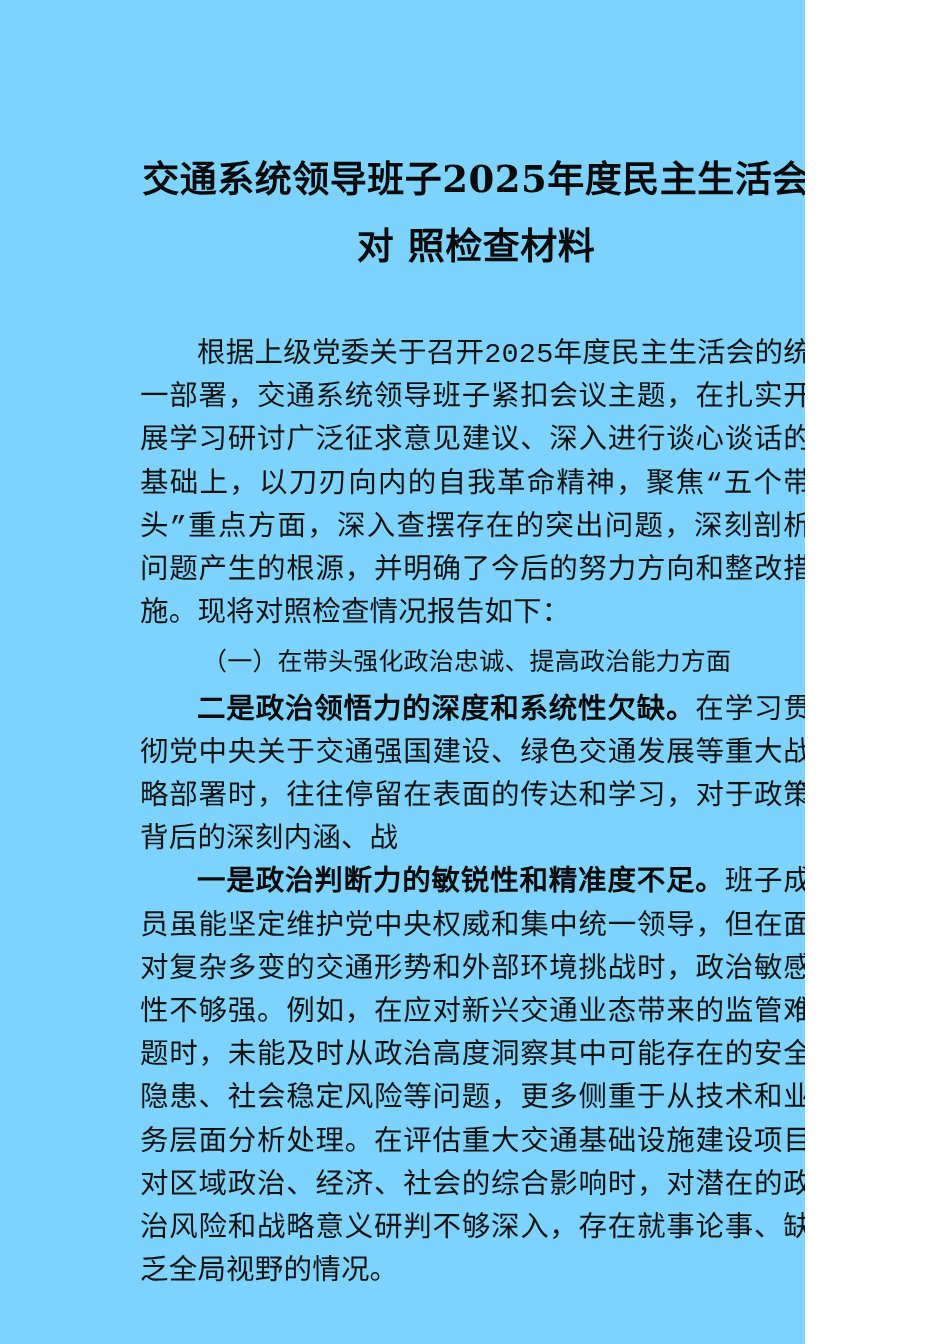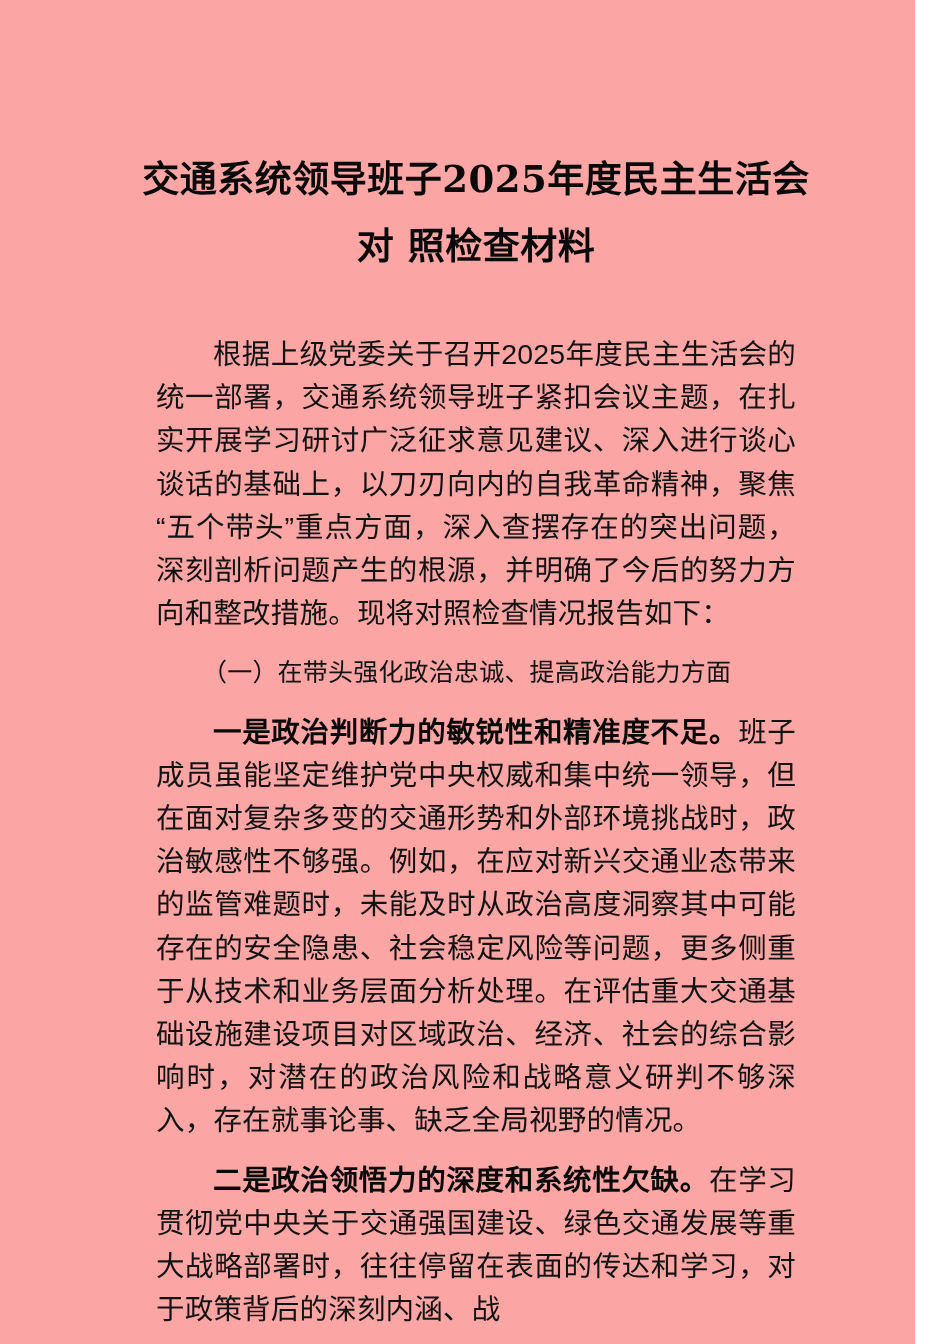--- a/index.html
+++ b/index.html
@@ -9,23 +9,23 @@
     background: #ffffff;
   }
   body {
     font-family: "DejaVu Serif", "Liberation Serif", serif;
     color: #000000;
     -webkit-font-smoothing: antialiased;
   }
 
   .page {
     position: relative;
-    width: 915px;
+    width: 805px;
     height: 1344px;
-    background: #fca5a5;
+    background: #7dd3fc;
     overflow: hidden;
     box-sizing: border-box;
   }
 
   
   .content {
     position: absolute;
     left: 140px;
     top: 0;
     width: 672px;
@@ -39,27 +39,27 @@
     line-height: 67px;
     text-align: center;
     letter-spacing: 0.5px;
     margin: 0;
     padding-top: 146px;
     color: #0a0a0a;
   }
 
   
   .para {
-    font-family: Liberation Sans, sans-serif;
+    font-family: Liberation Mono, monospace;
     font-size: 28.5px;
     line-height: 43.2px;
     text-align: justify;
     text-justify: inter-ideograph;
     text-indent: 57px;           
-    margin: 16px;
+    margin: 0;
     letter-spacing: 0.2px;
     color: #131313;
     word-break: break-all;
   }
 
   
   .para-first {
     margin-top: 53px;
   }
 
@@ -108,18 +108,18 @@
     <h1 class="doc-title">
       <span>交通系统领导班子2025年度民主生活会对</span>
       <span>照检查材料</span>
     </h1>
 
     <p class="para para-first">根据上级党委关于召开2025年度民主生活会的统一部署，交通系统领导班子紧扣会议主题，在扎实开展学习研讨广泛征求意见建议、深入进行谈心谈话的基础上，以刀刃向内的自我革命精神，聚焦“五个带头”重点方面，深入查摆存在的突出问题，深刻剖析问题产生的根源，并明确了今后的努力方向和整改措施。现将对照检查情况报告如下：</p>
 
 
     <p class="h-level2">（一）在带头强化政治忠诚、提高政治能力方面</p>
 
+    <p class="para"><span class="lead">二是政治领悟力的深度和系统性欠缺。</span><span class="rest">在学习贯彻党中央关于交通强国建设、绿色交通发展等重大战略部署时，往往停留在表面的传达和学习，对于政策背后的深刻内涵、战</span></p>
+
     <p class="para"><span class="lead">一是政治判断力的敏锐性和精准度不足。</span><span class="rest">班子成员虽能坚定维护党中央权威和集中统一领导，但在面对复杂多变的交通形势和外部环境挑战时，政治敏感性不够强。例如，在应对新兴交通业态带来的监管难题时，未能及时从政治高度洞察其中可能存在的安全隐患、社会稳定风险等问题，更多侧重于从技术和业务层面分析处理。在评估重大交通基础设施建设项目对区域政治、经济、社会的综合影响时，对潜在的政治风险和战略意义研判不够深入，存在就事论事、缺乏全局视野的情况。</span></p>
-
-    <p class="para"><span class="lead">二是政治领悟力的深度和系统性欠缺。</span><span class="rest">在学习贯彻党中央关于交通强国建设、绿色交通发展等重大战略部署时，往往停留在表面的传达和学习，对于政策背后的深刻内涵、战</span></p>
 
   </div>
 </div>
 
 </body></html>

